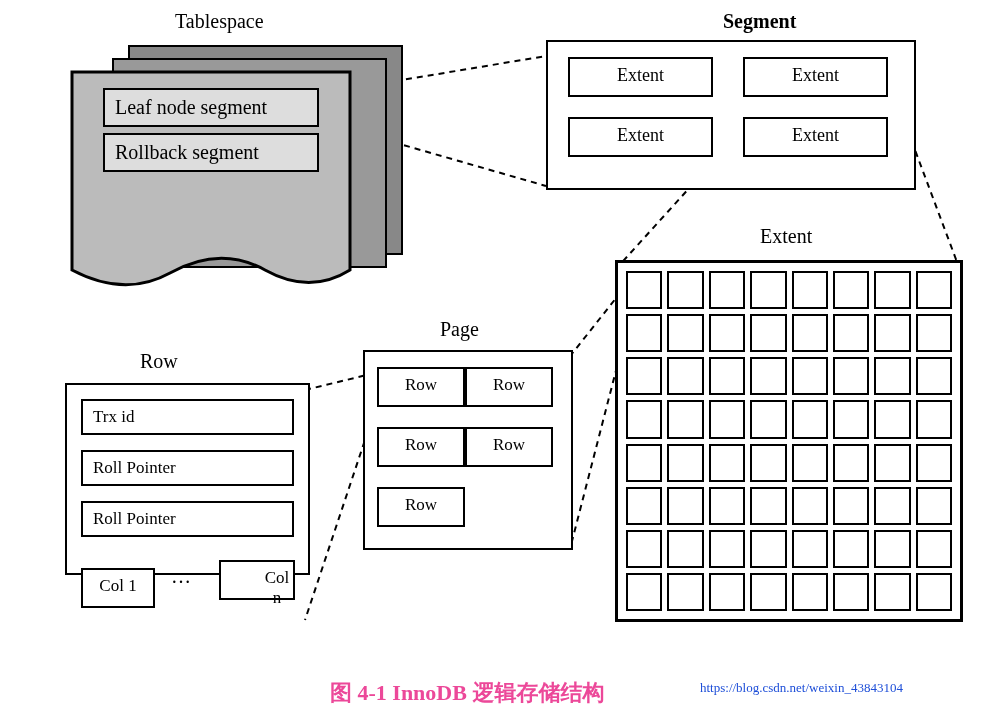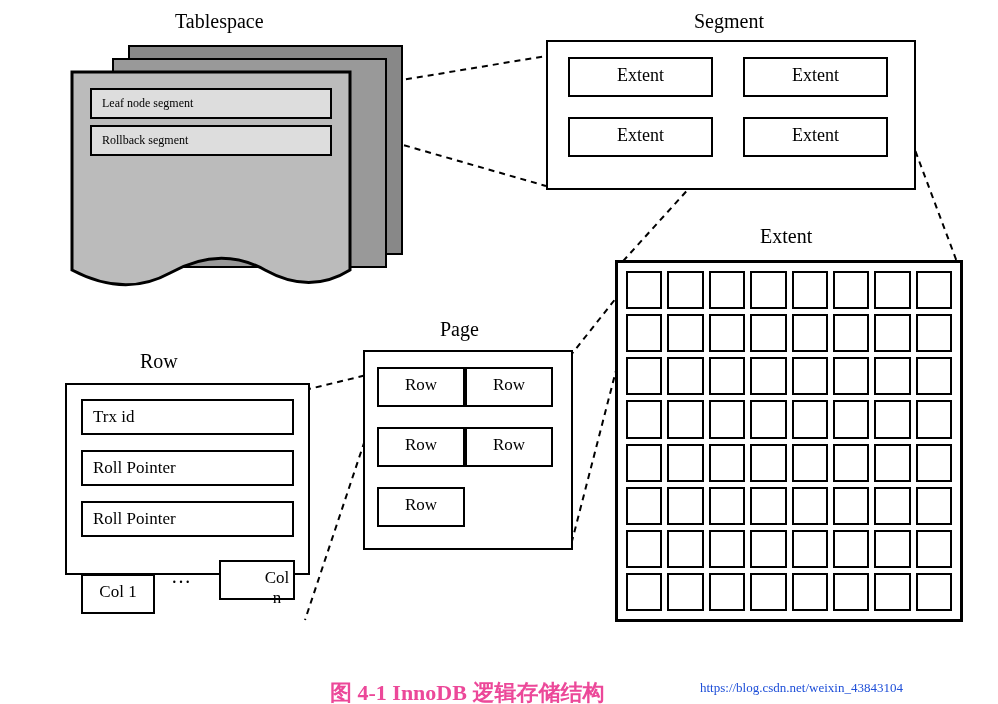--- a/index.html
+++ b/index.html
@@ -25,22 +25,22 @@
   
   .ts-sheet {
     position: absolute;
     border: 2px solid #000;
     background: #888;
   }
   .ts-row {
     border: 2px solid #000;
     background: #ddd;
     padding: 6px 10px;
-    font-size: 12px;
-    margin: 6px 8px;
+    font-size: 20px;
+    margin: 6px 21px;
   }
   
   .seg-extent {
     position: absolute;
     border: 2px solid #000;
     background: #fff;
     text-align: center;
     font-size: 18px;
     padding-top: 6px;
   }
@@ -132,21 +132,21 @@
 
 <svg style="position:absolute; left:70px; top:70px; width:300px; height:230px;">
   <path d="M 2 2 L 280 2 L 280 200 Q 240 225 195 200 Q 150 175 100 203 Q 55 228 2 200 Z" fill="#bbb" stroke="#000" stroke-width="3"></path>
 </svg>
 
 <div style="position:absolute; left:82px; top:82px; width:258px;">
   <div class="ts-row">Leaf node segment</div>
   <div class="ts-row">Rollback segment</div>
 </div>
 
-<div class="label" style="left:694px; top:10px;">Segment</div>
+<div class="label" style="left:723px; top:10px;font-weight:bold;">Segment</div>
 <div class="box" style="left:546px; top:40px; width:370px; height:150px;">
   <div class="seg-extent" style="left:20px; top:15px; width:145px; height:40px;">Extent</div>
   <div class="seg-extent" style="left:195px; top:15px; width:145px; height:40px;">Extent</div>
   <div class="seg-extent" style="left:20px; top:75px; width:145px; height:40px;">Extent</div>
   <div class="seg-extent" style="left:195px; top:75px; width:145px; height:40px;">Extent</div>
 </div>
 
 <div class="label" style="left:760px; top:225px;">Extent</div>
 <div class="extent-grid" style="left:615px; top:260px; width:348px; height:362px;">
 
@@ -223,20 +223,20 @@
   <div class="page-row" style="left:12px; top:75px; width:88px; height:40px;">Row</div>
   <div class="page-row" style="left:100px; top:75px; width:88px; height:40px;">Row</div>
   <div class="page-row" style="left:12px; top:135px; width:88px; height:40px;">Row</div>
 </div>
 
 <div class="label" style="left:140px; top:350px;">Row</div>
 <div class="row-box" style="left:65px; top:383px; width:245px; height:192px;">
   <div class="row-field" style="left:14px; top:14px; width:213px;">Trx id</div>
   <div class="row-field" style="left:14px; top:65px; width:213px;">Roll Pointer</div>
   <div class="row-field" style="left:14px; top:116px; width:213px;">Roll Pointer</div>
-  <div class="row-col" style="left:14px; top:189px; width:74px; height:40px;">Col 1</div>
+  <div class="row-col" style="left:14px; top:183px; width:74px; height:40px;">Col 1</div>
   <div class="label" style="left:104px; top:180px; font-size:20px;">…</div>
   <div class="row-col" style="left:152px; top:175px; width:76px; height:40px;padding-left:40px;">Col n</div>
 </div>
 
 <div class="caption" style="left:330px; top:650px;">图 4-1   InnoDB 逻辑存储结构</div>
 
 <div class="watermark" style="left:700px; top:680px;">https://blog.csdn.net/weixin_43843104</div>
 
 </body></html>

